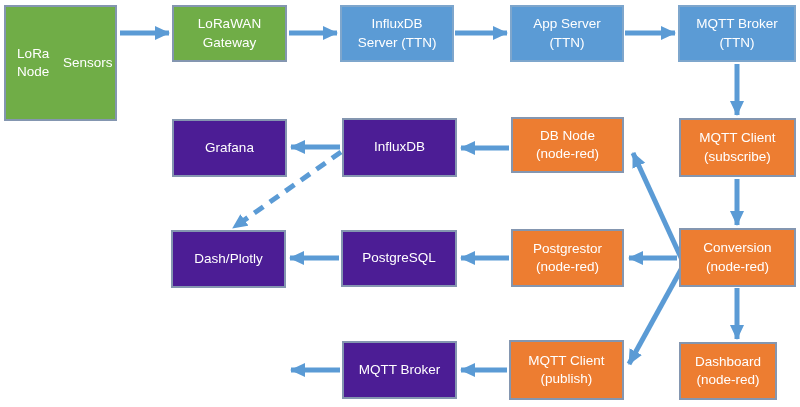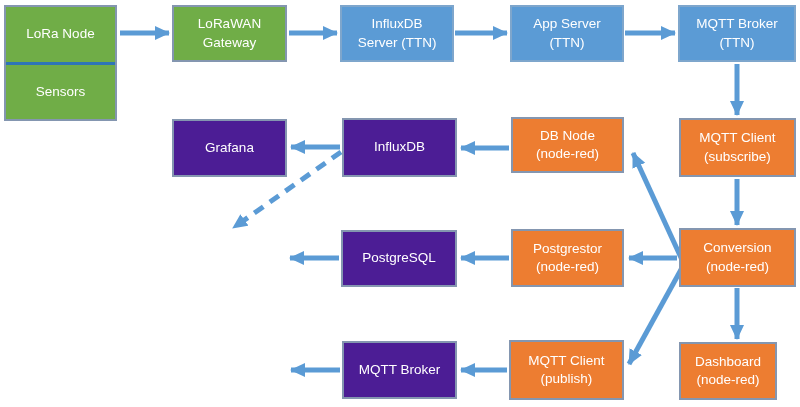--- a/index.html
+++ b/index.html
@@ -12,21 +12,21 @@
     position:absolute;display:flex;align-items:center;justify-content:center;
     text-align:center;color:#ffffff;font-size:13.5px;line-height:1.34;
     border:2px solid #8496B0;box-sizing:border-box;
   }
   .label{white-space:pre-line;}
   .green{background:#70AD47;}
   .blue{background:#5B9BD5;border-color:#7EA6CC;}
   .orange{background:#ED7D31;}
   .yellow{background:#4c1d95;}
   .node-group{
-    position:absolute;display:flex;flex-direction:column;
+    position:absolute;display:flex;flex-direction:row;
     border:2px solid #8496B0;box-sizing:border-box;background:#70AD47;
   }
   .cell{
     flex:1;display:flex;align-items:center;justify-content:center;
     text-align:center;color:#ffffff;font-size:13.5px;line-height:1.34;
   }
   .divider{height:3px;background:#2E75B6;flex:0 0 auto;}
   .edge{stroke:#5B9BD5;stroke-width:5;fill:none;}
   .edge.dashed{stroke-dasharray:11 8;}
 </style>
@@ -101,20 +101,23 @@
   </div>
   <div class="node orange" style="left:511px;top:117px;width:113px;height:56px">
     <span class="label">DB Node
 (node-red)</span>
   </div>
   <div class="node orange" style="left:679px;top:118px;width:117px;height:59px">
     <span class="label">MQTT Client
 (subscribe)</span>
   </div>
 
+  <div class="node yellow" style="left:171px;top:230px;width:115px;height:58px">
+    <span class="label">Dash/Plotly</span>
+  </div>
   <div class="node yellow" style="left:341px;top:230px;width:116px;height:57px">
     <span class="label">PostgreSQL</span>
   </div>
   <div class="node orange" style="left:511px;top:229px;width:113px;height:58px">
     <span class="label">Postgrestor
 (node-red)</span>
   </div>
   <div class="node orange" style="left:679px;top:228px;width:117px;height:59px">
     <span class="label">Conversion
 (node-red)</span>

